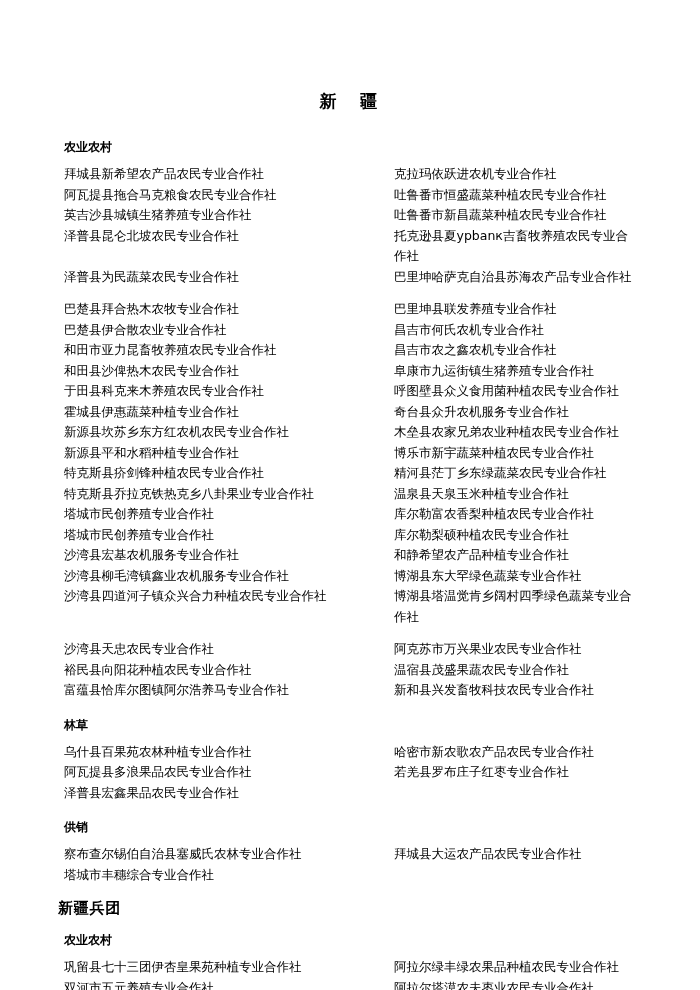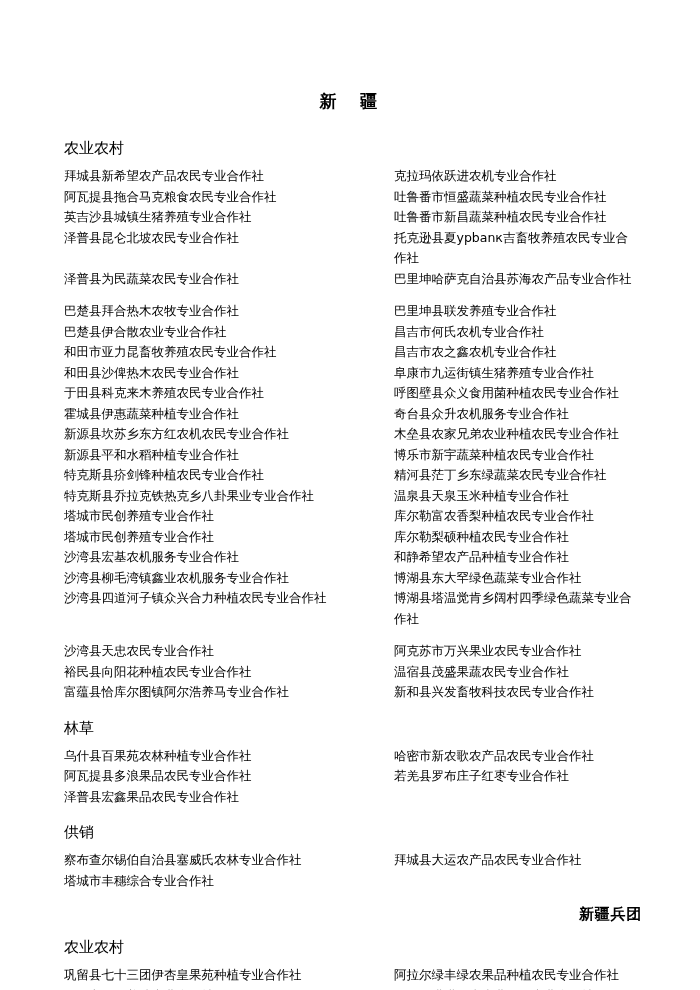--- a/index.html
+++ b/index.html
@@ -22,29 +22,29 @@
     position: relative;
   }
   .doc-title {
     text-align: center;
     font-size: 17px;
     font-weight: bold;
     letter-spacing: 0.20em;
     margin: 30px 0 26px 0;
   }
   .section-title {
-    font-size: 15px;
-    font-weight: normal;
+    font-size: 12px;
+    font-weight: bold;
     margin: 2px 0 8px 6px;
   }
   .section-title.tight {
     margin-top: 16px;
   }
   .sub-header {
-    text-align: right;
+    text-align: left;
     font-size: 15px;
     font-weight: bold;
     letter-spacing: 0.05em;
     margin: 14px 0 14px 0;
   }
   .entry-grid {
     display: grid;
     grid-template-columns: 330px 1fr;
     column-gap: 0px;
     row-gap: 0px;

